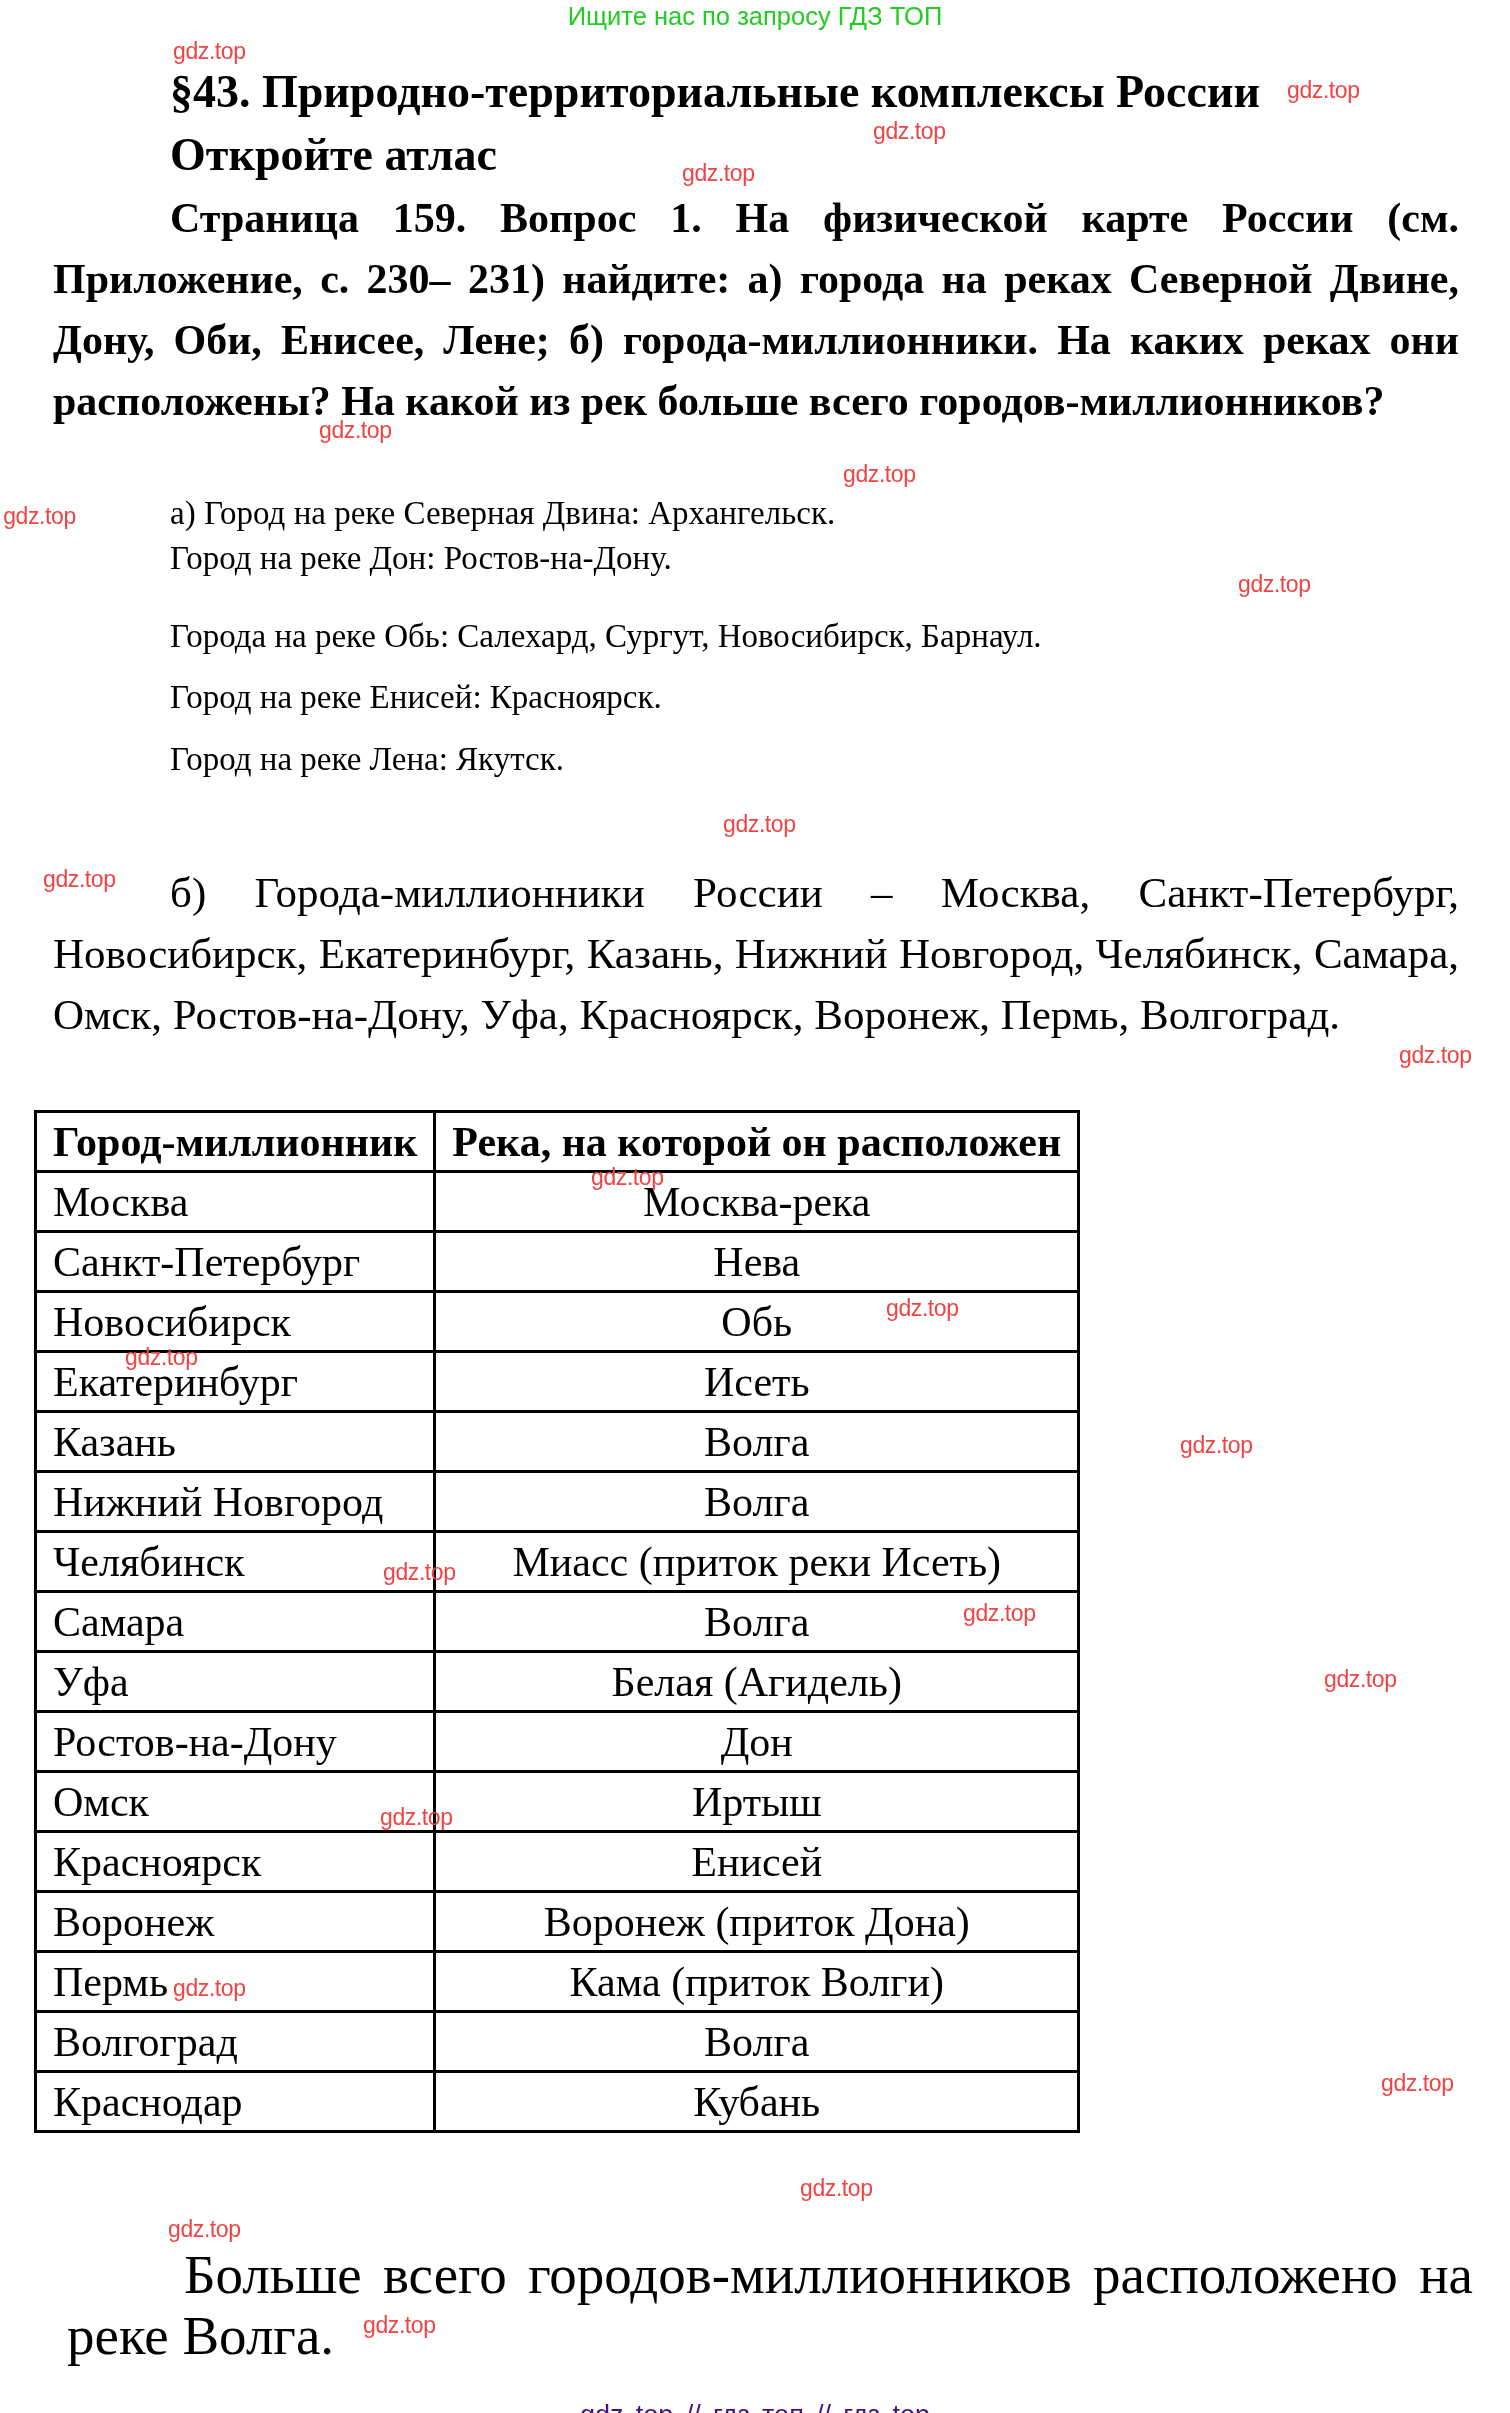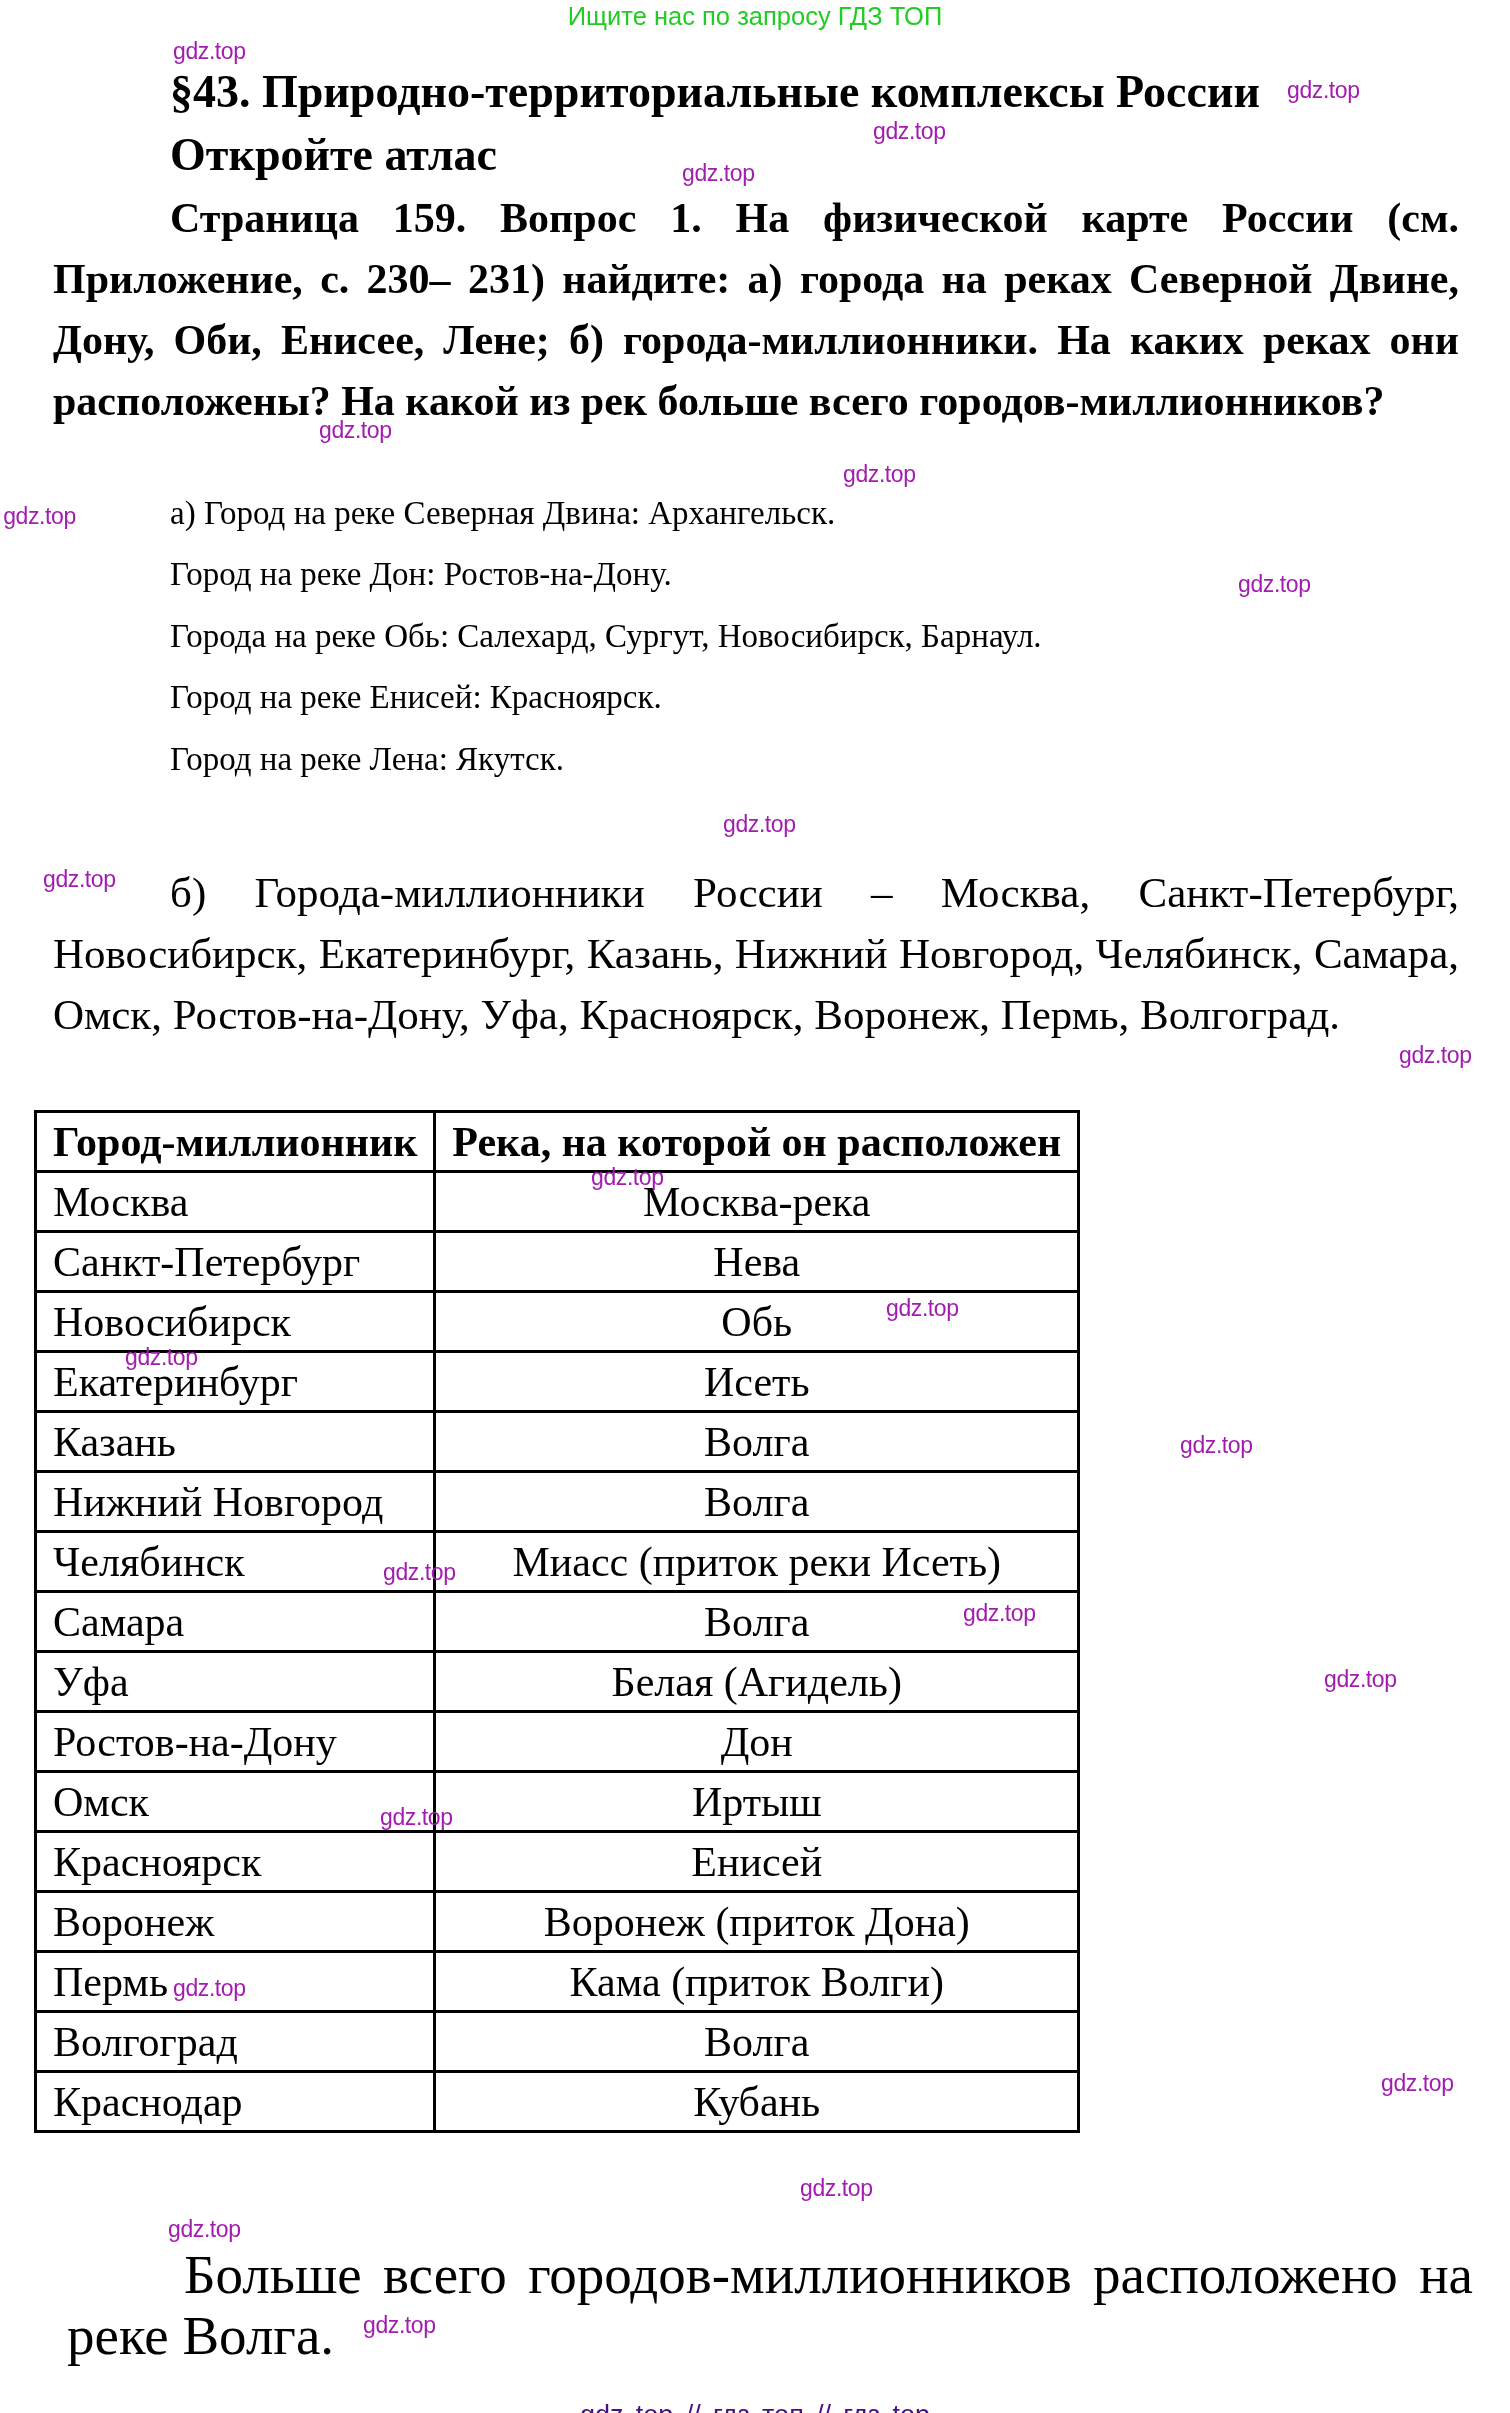--- a/index.html
+++ b/index.html
@@ -1,20 +1,20 @@
 <!DOCTYPE html>
 <html style="font-size:12.8px"><head>
 <meta charset="utf-8">
 <style>
   html, body { margin:0; padding:0; background:#ffffff; }
   body { width:1510px; height:2413px; position:relative; overflow:hidden;
          font-family:"Liberation Serif", "DejaVu Serif", serif; color:#000; }
   .top-banner { position:absolute; top:1.6px; left:0; width:1510px; text-align:center;
                 font-family:"Liberation Sans", sans-serif; font-size:25.5px; color:#22cc22; }
-  .wm { position:absolute; font-family:"Liberation Sans", sans-serif; font-size:23px; color:#a21caf; letter-spacing:-0.4px; }
+  .wm { position:absolute; font-family:"Liberation Sans", sans-serif; font-size:23px; color:#ef4444; letter-spacing:-0.4px; }
   .title { position:absolute; left:170px; font-weight:bold; font-size:46px; white-space:nowrap; }
   .q { position:absolute; left:53px; width:1406px; font-weight:bold; font-size:42px; line-height:61px; text-align:justify; }
   .q .first { padding-left:117px; }
   .ans { position:absolute; left:170px; font-size:33px; white-space:nowrap; }
   .para { position:absolute; left:53px; width:1406px; font-size:43px; line-height:61px; text-align:justify; text-indent:117px; }
   table.cities { position:absolute; left:34px; top:1110px; width:952px; border-collapse:collapse; font-size:42px; }
   table.cities td, table.cities th { border:3.2px solid #000; height:57px; padding:0 16px; }
   table.cities th { font-weight:bold; font-size:42px; white-space:nowrap; }
   table.cities th:first-child { text-align:left; width:411px; }
   table.cities td:first-child { text-align:left; }
@@ -29,21 +29,21 @@
 <div class="top-banner">Ищите нас по запросу ГДЗ ТОП</div>
 
 <div class="title" style="top:65px;">§43. Природно-территориальные комплексы России</div>
 <div class="title" style="top:128px;">Откройте атлас</div>
 
 <div class="q" style="top:188px;">
   <span class="first">Страница 159. Вопрос 1. На физической карте России (см. Приложение, с. 230– 231) найдите: а) города на реках Северной Двине, Дону, Оби, Енисее, Лене; б) города-миллионники. На каких реках они расположены? На какой из рек больше всего городов-миллионников?</span>
 </div>
 
 <div class="ans" style="top:495px;">а) Город на реке Северная Двина: Архангельск.</div>
-<div class="ans" style="top:556px;">Город на реке Дон: Ростов-на-Дону.</div>
+<div class="ans" style="top:540px;">Город на реке Дон: Ростов-на-Дону.</div>
 <div class="ans" style="top:618px;">Города на реке Обь: Салехард, Сургут, Новосибирск, Барнаул.</div>
 <div class="ans" style="top:679px;">Город на реке Енисей: Красноярск.</div>
 <div class="ans" style="top:741px;">Город на реке Лена: Якутск.</div>
 
 <div class="para" style="top:862px;">б) Города-миллионники России – Москва, Санкт-Петербург, Новосибирск, Екатеринбург, Казань, Нижний Новгород, Челябинск, Самара, Омск, Ростов-на-Дону, Уфа, Красноярск, Воронеж, Пермь, Волгоград.</div>
 
 <table class="cities">
   <thead>
     <tr>
       <th>Город-миллионник</th>

